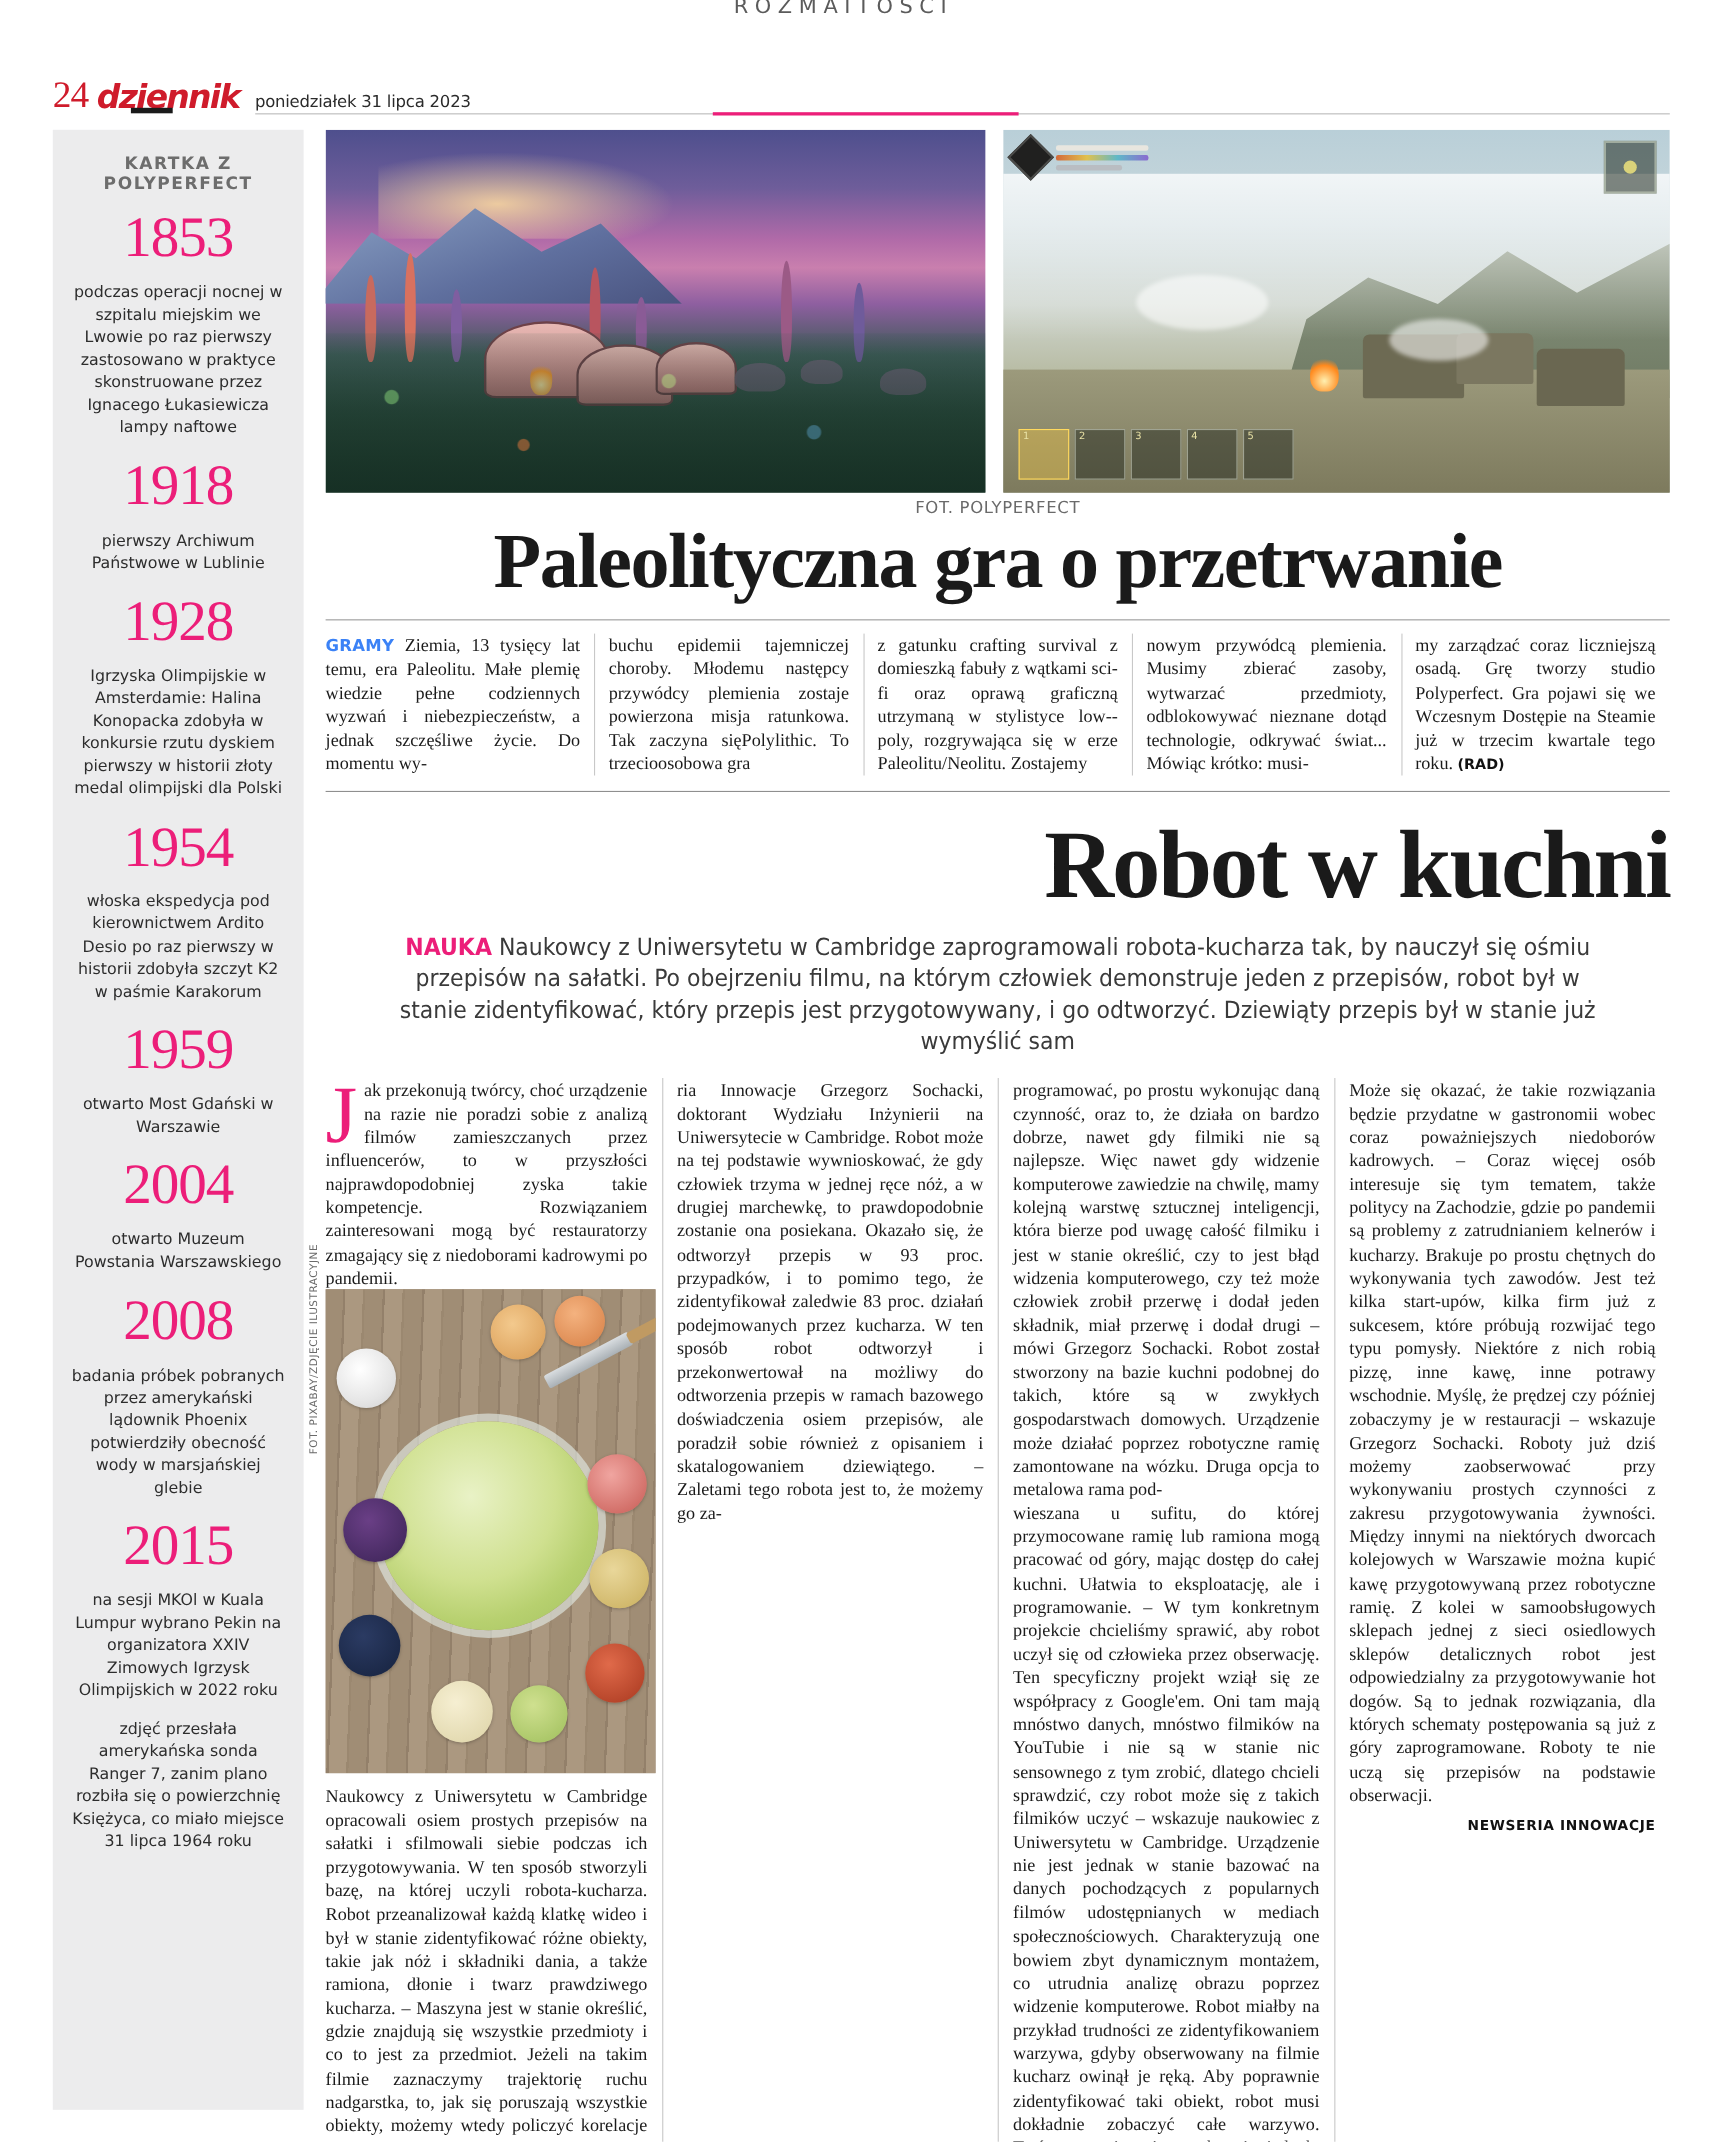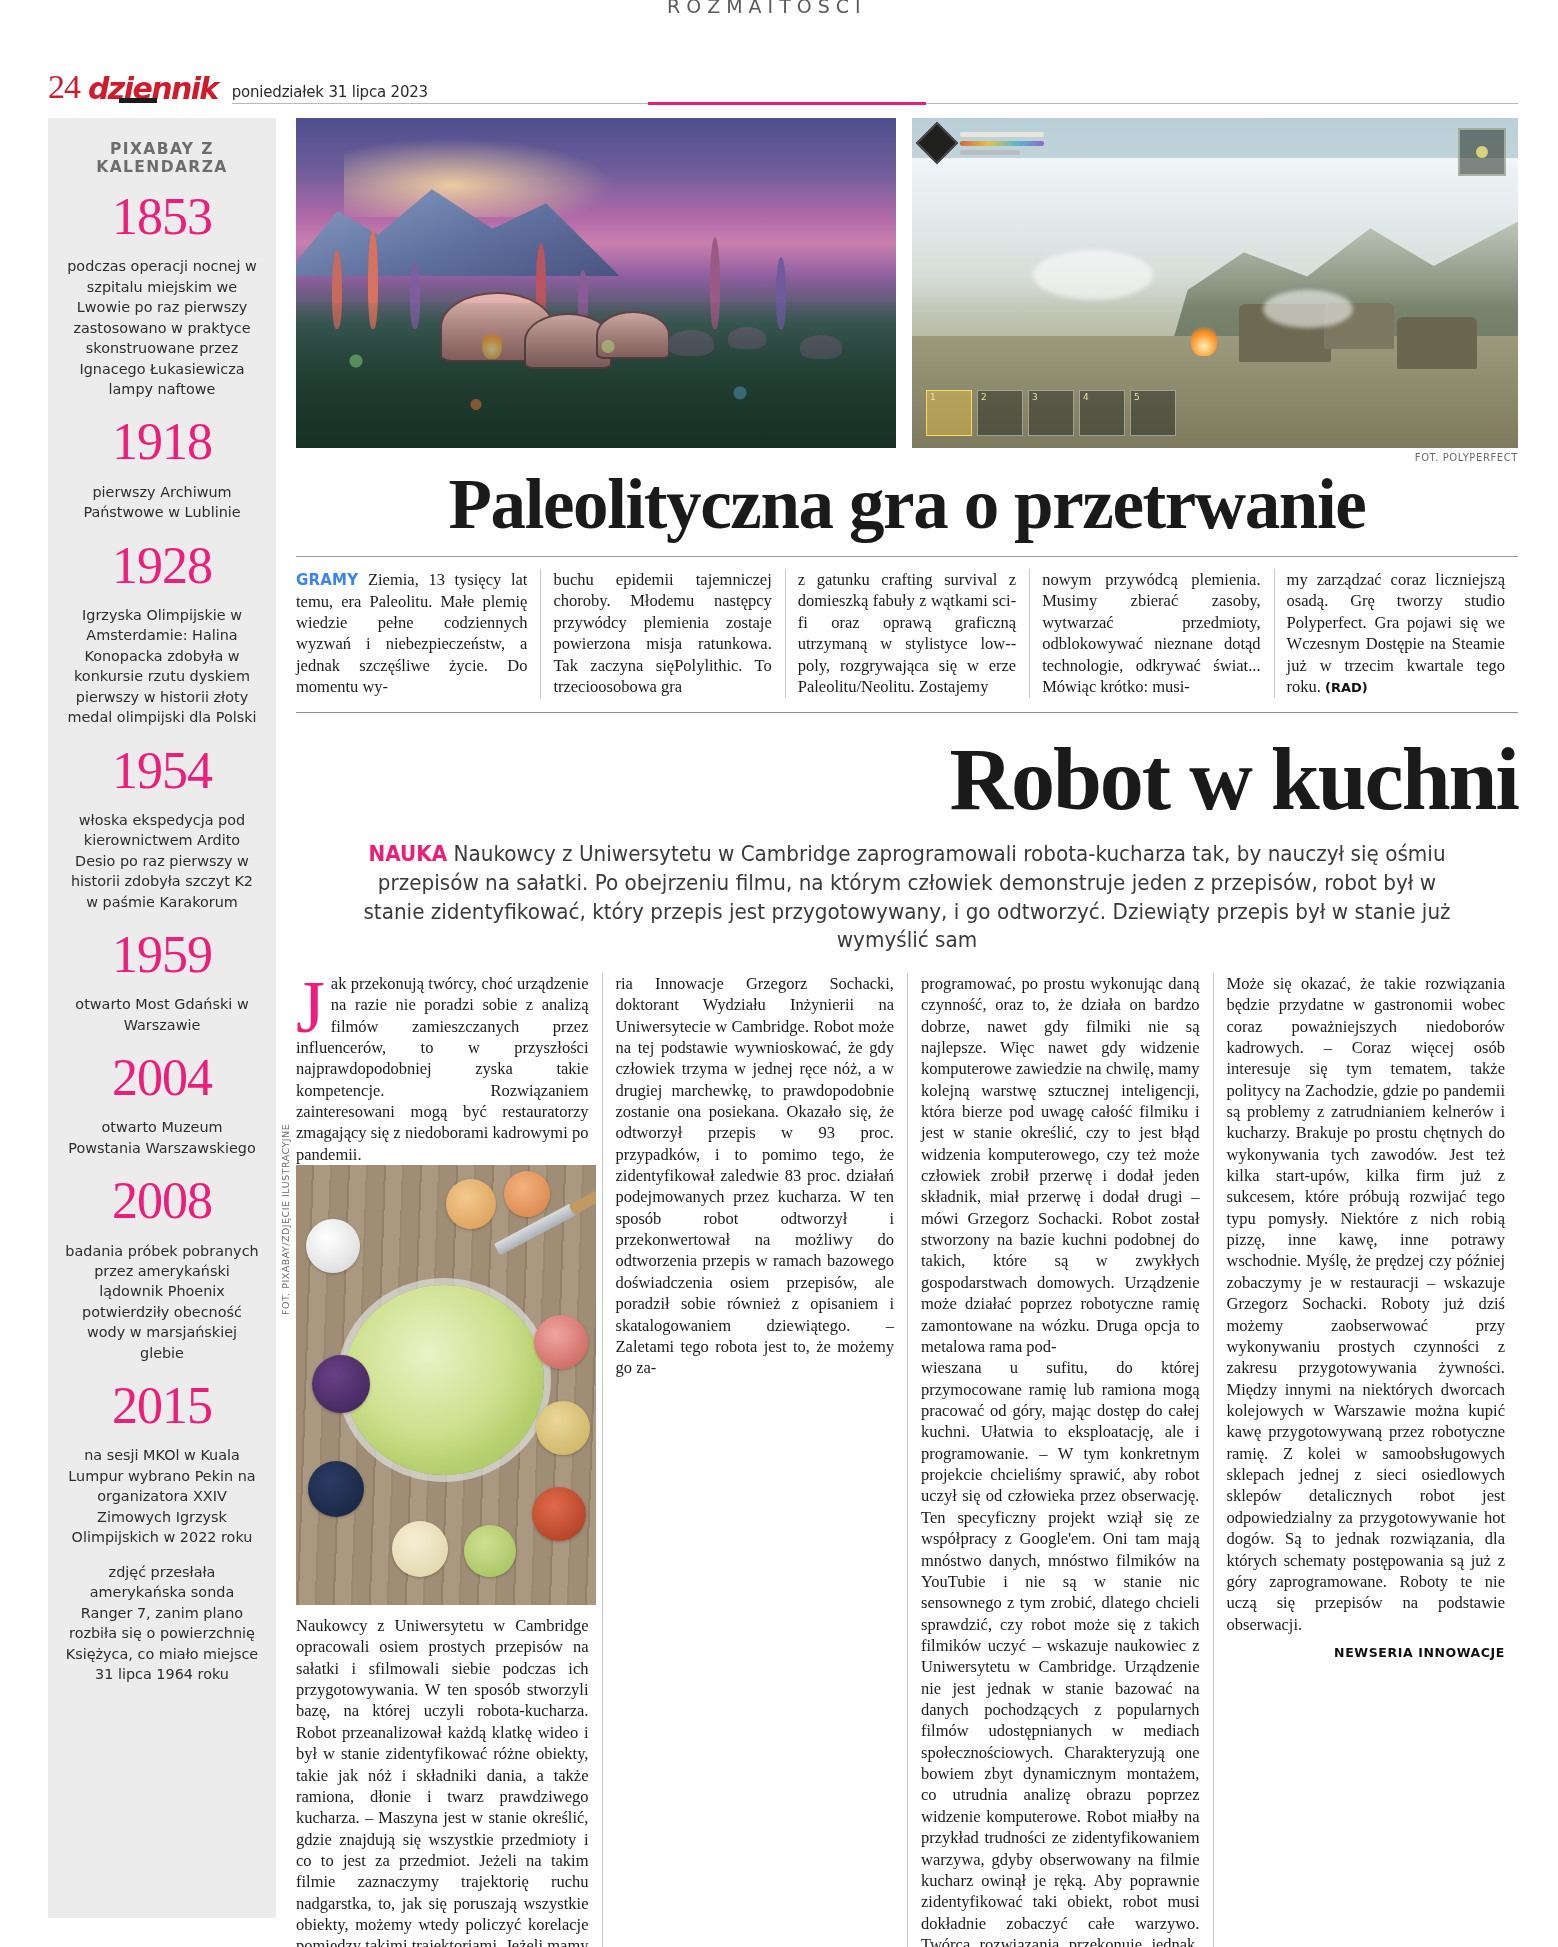--- a/index.html
+++ b/index.html
@@ -138,23 +138,23 @@
   .minimap .dot{position:absolute;left:16px;top:16px;width:12px;height:12px;border-radius:50%;
     background:#d9d27a;}
   .hotbar{position:absolute;left:14px;bottom:12px;display:flex;gap:5px;}
   .hotbar .slot{width:44px;height:44px;background:rgba(25,30,25,.45);
     border:1px solid rgba(220,225,210,.55);position:relative;}
   .hotbar .slot .num{position:absolute;left:3px;top:1px;font-size:9px;color:#e9e2a6;
     font-family:"DejaVu Sans", sans-serif;}
   .hotbar .slot.sel{border-color:#ffd95e;background:rgba(230,190,70,.45);}
 
   .photo-credit{
-    width:1222px;text-align:right;
-    font-family:"DejaVu Sans", sans-serif;
-    font-size:10px;letter-spacing:.6px;color:#6a6a6a;
+    width:1222px;text-align:center;
+    font-family:"DejaVu Sans", sans-serif;
+    font-size:15px;letter-spacing:.6px;color:#6a6a6a;
     margin-top:4px;
   }
 
   
   .headline-1{
     font-family:"Liberation Serif", serif;
     font-weight:700;font-size:71px;line-height:1;
     text-align:center;margin:6px 0 0 0;letter-spacing:-1.4px;
   }
   .rule-thin{width:1222px;height:1px;background:#9a9a9a;margin-top:16px;}
@@ -249,21 +249,21 @@
     <span class="logo-word">
       <span>dziennik</span>
       <span class="underbar"></span>
     </span>
     <span class="date-line">poniedziałek 31 lipca 2023</span>
   </div>
   <div class="section-name">ROZMAITOŚCI</div>
   <div class="section-rule"></div>
 
   <aside class="sidebar">
-    <div class="sidebar-title">PIXABAY Z KALENDARZA</div>
+    <div class="sidebar-title">KARTKA Z POLYPERFECT</div>
     <div id="cal-list">
         <div class="cal-year">1853</div>
         <div class="cal-desc">podczas operacji nocnej w szpitalu miejskim we Lwowie po raz pierwszy zastosowano w praktyce skonstruowane przez Ignacego Łukasiewicza lampy naftowe</div>
         <div class="cal-year">1918</div>
         <div class="cal-desc">pierwszy Archiwum Państwowe w Lublinie</div>
         <div class="cal-year">1928</div>
         <div class="cal-desc">Igrzyska Olimpijskie w Amsterdamie: Halina Konopacka zdobyła w konkursie rzutu dyskiem pierwszy w historii złoty medal olimpijski dla Polski</div>
         <div class="cal-year">1954</div>
         <div class="cal-desc">włoska ekspedycja pod kierownictwem Ardito Desio po raz pierwszy w historii zdobyła szczyt K2 w paśmie Karakorum</div>
         <div class="cal-year">1959</div>

